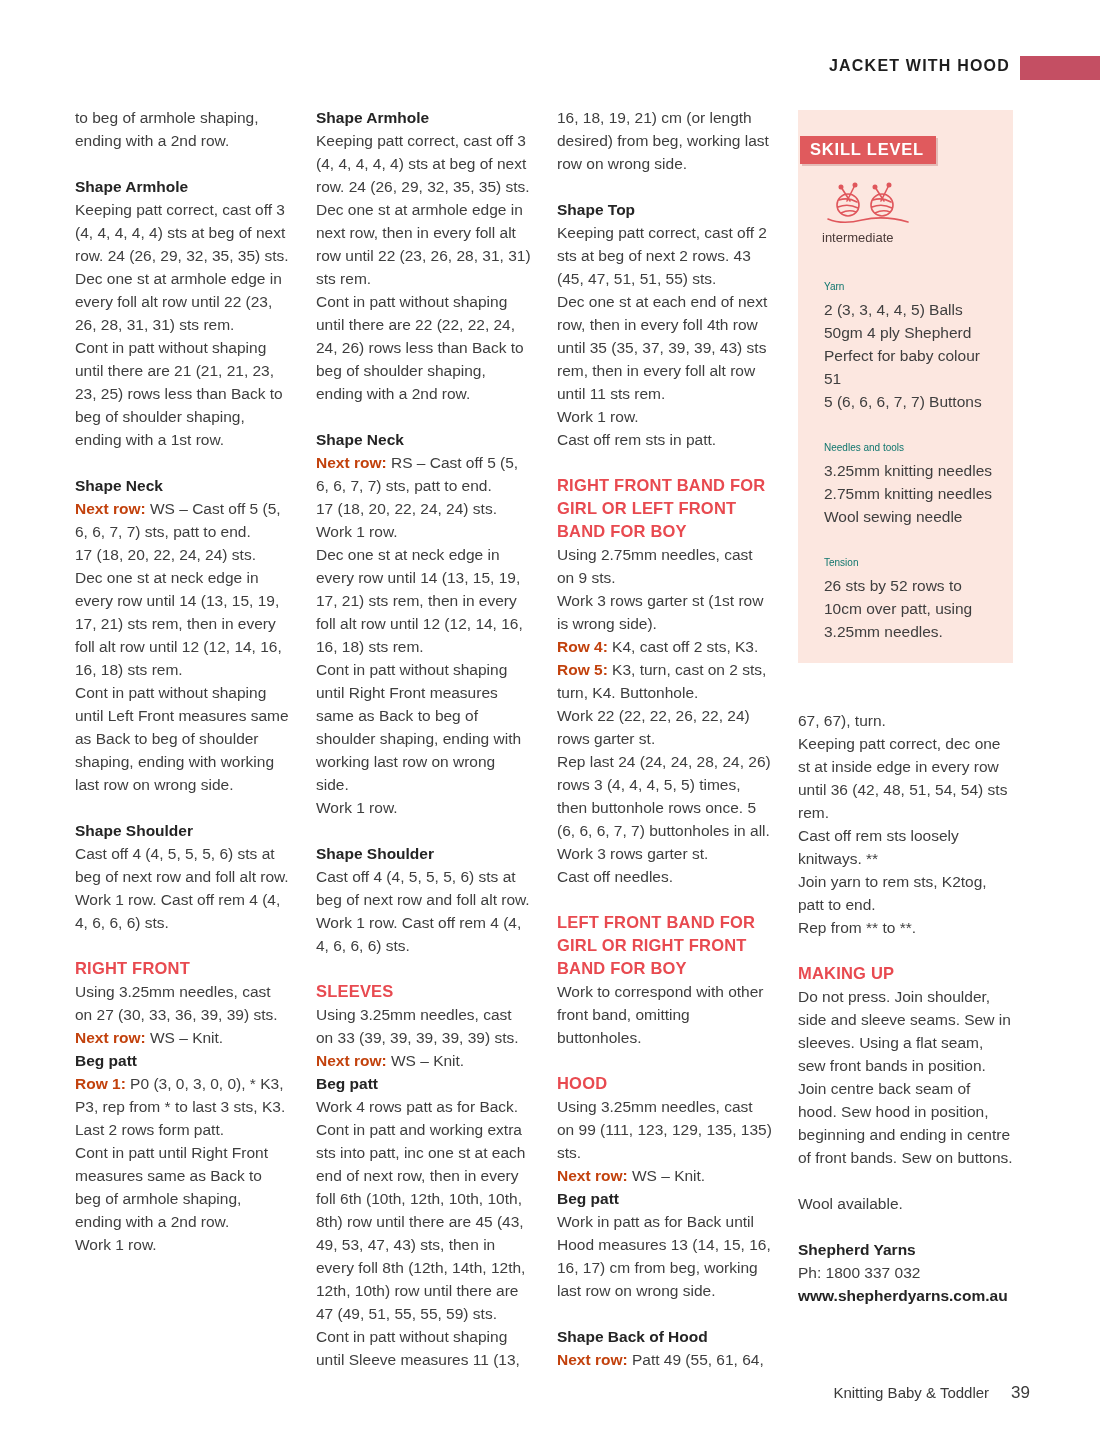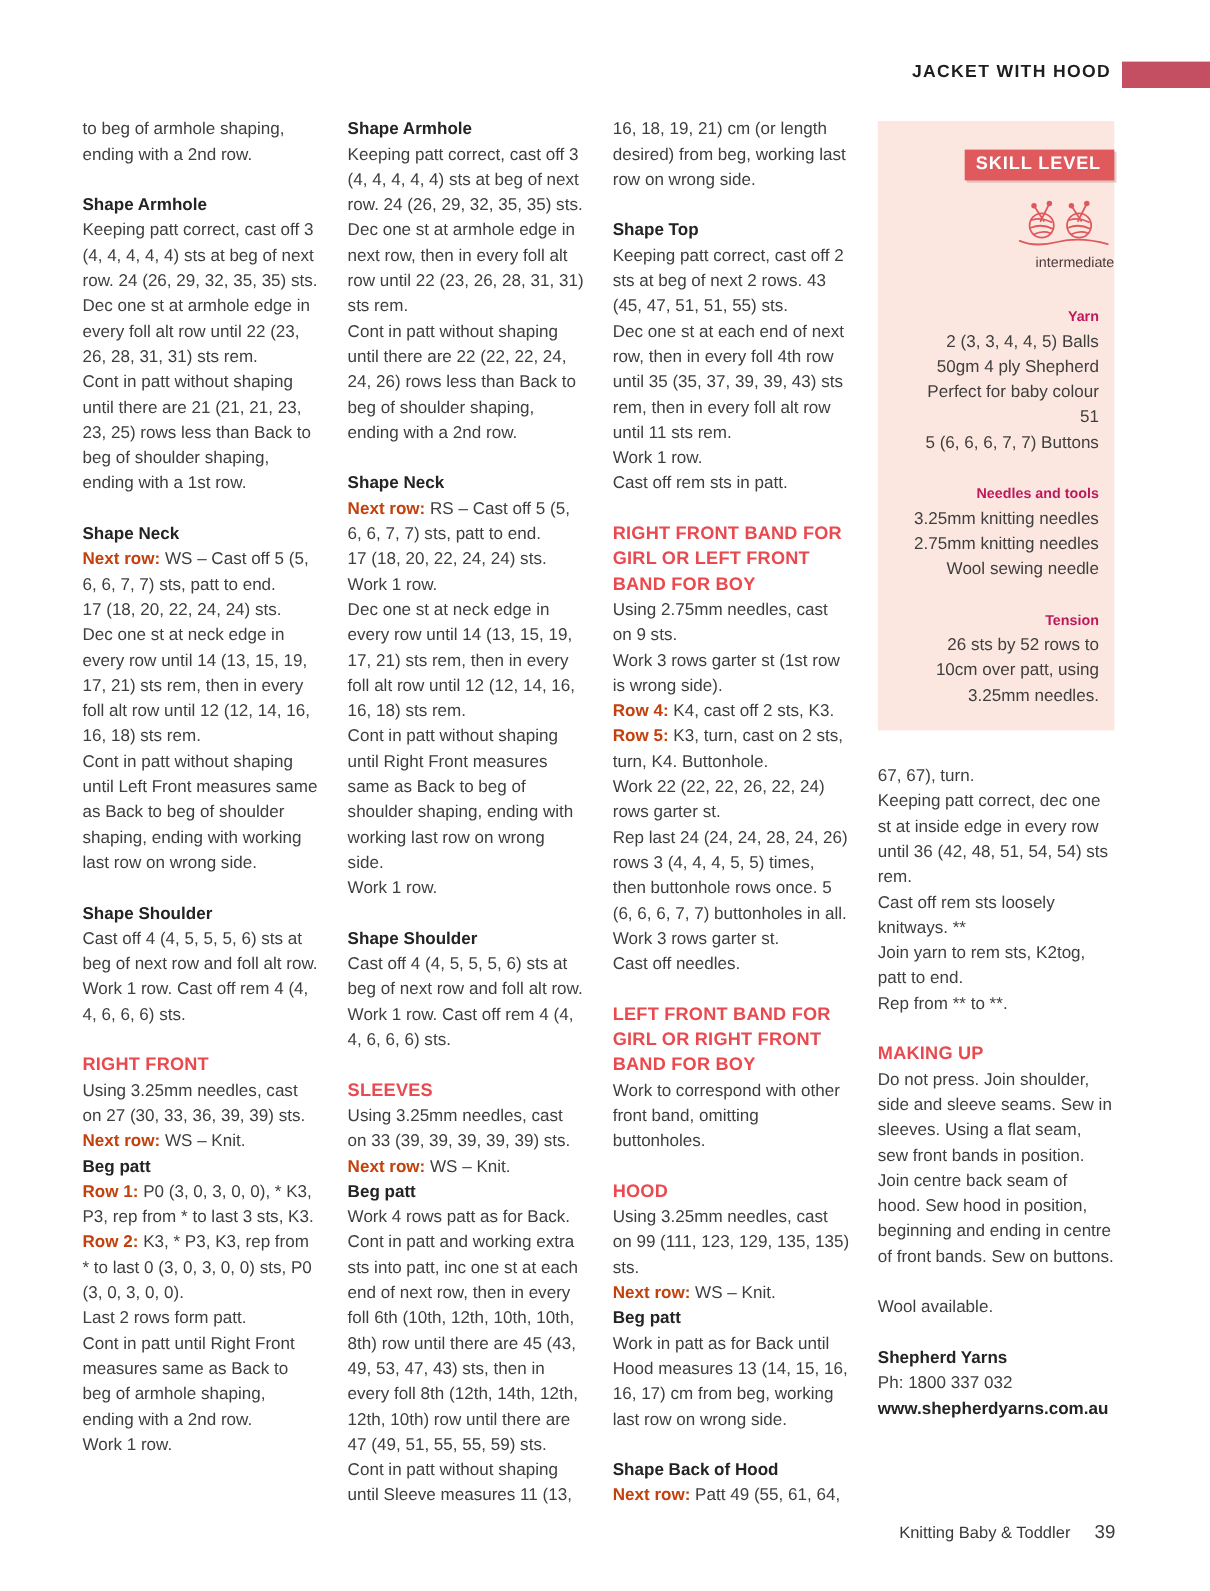--- a/index.html
+++ b/index.html
@@ -15,34 +15,34 @@
   
   .cols { position:absolute; top:106px; left:75px; width:940px; display:flex; gap:26px; }
   .col { width:215px; flex:0 0 215px; }
   .para { font-size:15.5px; line-height:23px; color:#3e3e3e; }
   .para .lead { font-weight:bold; color:#c2410c; }
   .subhead { font-size:15.5px; line-height:23px; font-weight:bold; color:#242424; }
   .red-heading { font-size:16.5px; line-height:23px; font-weight:bold; color:#e84a50; letter-spacing:0.2px; }
   .spacer { height:23px; }
 
   
-  .side-box { background:#fce7e0; padding:26px 0 20px 0; margin-top:4px; margin-bottom:30px;text-align:right; }
+  .side-box { background:#fce7e0; padding:26px 0 20px 0; margin-top:4px; margin-bottom:46px; }
   .skill-badge { display:inline-block; background:#e05a5d; color:#fff; font-size:16.5px; font-weight:600;
                  letter-spacing:0.8px; padding:4px 12px 5px 10px; margin-left:2px;
                  box-shadow:2px 2px 0 rgba(150,60,60,0.25); }
   .skill-icon-wrap { padding:14px 0 0 24px; }
   .skill-caption { font-size:13px; color:#4a3a38; padding:2px 0 14px 24px; }
   .need-badge { background:#e05a5d; color:#fff; font-size:16.5px; font-weight:600; letter-spacing:0.6px;
                 padding:5px 10px 6px 12px; box-shadow:2px 2px 0 rgba(150,60,60,0.25); }
   .side-sections { padding:16px 14px 0 26px; }
-  .side-title { font-size:13px; line-height:23px; font-weight:bold; color:#be185d; }
+  .side-title { font-size:10px; line-height:23px; font-weight:normal; color:#0f766e; }
   .side-line { font-size:15.5px; line-height:23px; color:#3e3e3e; }
 
   
-  .footer { position:absolute; top:1383px; right:86px; display:flex; align-items:baseline; gap:22px; }
+  .footer { position:absolute; top:1383px; right:70px; display:flex; align-items:baseline; gap:22px; }
   .footer-mag { font-size:15px; color:#3a3a3a; }
   .footer-page { font-size:17px; color:#3a3a3a; }
 </style>
 </head>
 <body>
 
 <div class="page">
 
   <div class="header-title">JACKET WITH HOOD</div>
   <div class="header-bar"></div>
@@ -63,21 +63,20 @@
         <div class="para">Cont in patt without shaping until Left Front measures same as Back to beg of shoulder shaping, ending with working last row on wrong side.</div>
         <div class="spacer"></div>
         <div class="subhead">Shape Shoulder</div>
         <div class="para">Cast off 4 (4, 5, 5, 5, 6) sts at beg of next row and foll alt row. Work 1 row. Cast off rem 4 (4, 4, 6, 6, 6) sts.</div>
         <div class="spacer"></div>
         <div class="red-heading">RIGHT FRONT</div>
         <div class="para">Using 3.25mm needles, cast on 27 (30, 33, 36, 39, 39) sts.</div>
         <div class="para"><span class="lead">Next row:</span> WS – Knit.</div>
         <div class="subhead">Beg patt</div>
         <div class="para"><span class="lead">Row 1:</span> P0 (3, 0, 3, 0, 0), * K3, P3, rep from * to last 3 sts, K3.</div>
-        <div class="para"><span class="lead">Row 2:</span> K3, * P3, K3, rep from * to last 0 (3, 0, 3, 0, 0) sts, P0 (3, 0, 3, 0, 0).</div>
         <div class="para">Last 2 rows form patt.</div>
         <div class="para">Cont in patt until Right Front measures same as Back to beg of armhole shaping, ending with a 2nd row.</div>
         <div class="para">Work 1 row.</div>
       </div>
     <div class="col">
         <div class="subhead">Shape Armhole</div>
         <div class="para">Keeping patt correct, cast off 3 (4, 4, 4, 4, 4) sts at beg of next row. 24 (26, 29, 32, 35, 35) sts.</div>
         <div class="para">Dec one st at armhole edge in next row, then in every foll alt row until 22 (23, 26, 28, 31, 31) sts rem.</div>
         <div class="para">Cont in patt without shaping until there are 22 (22, 22, 24, 24, 26) rows less than Back to beg of shoulder shaping, ending with a 2nd row.</div>
         <div class="spacer"></div>

